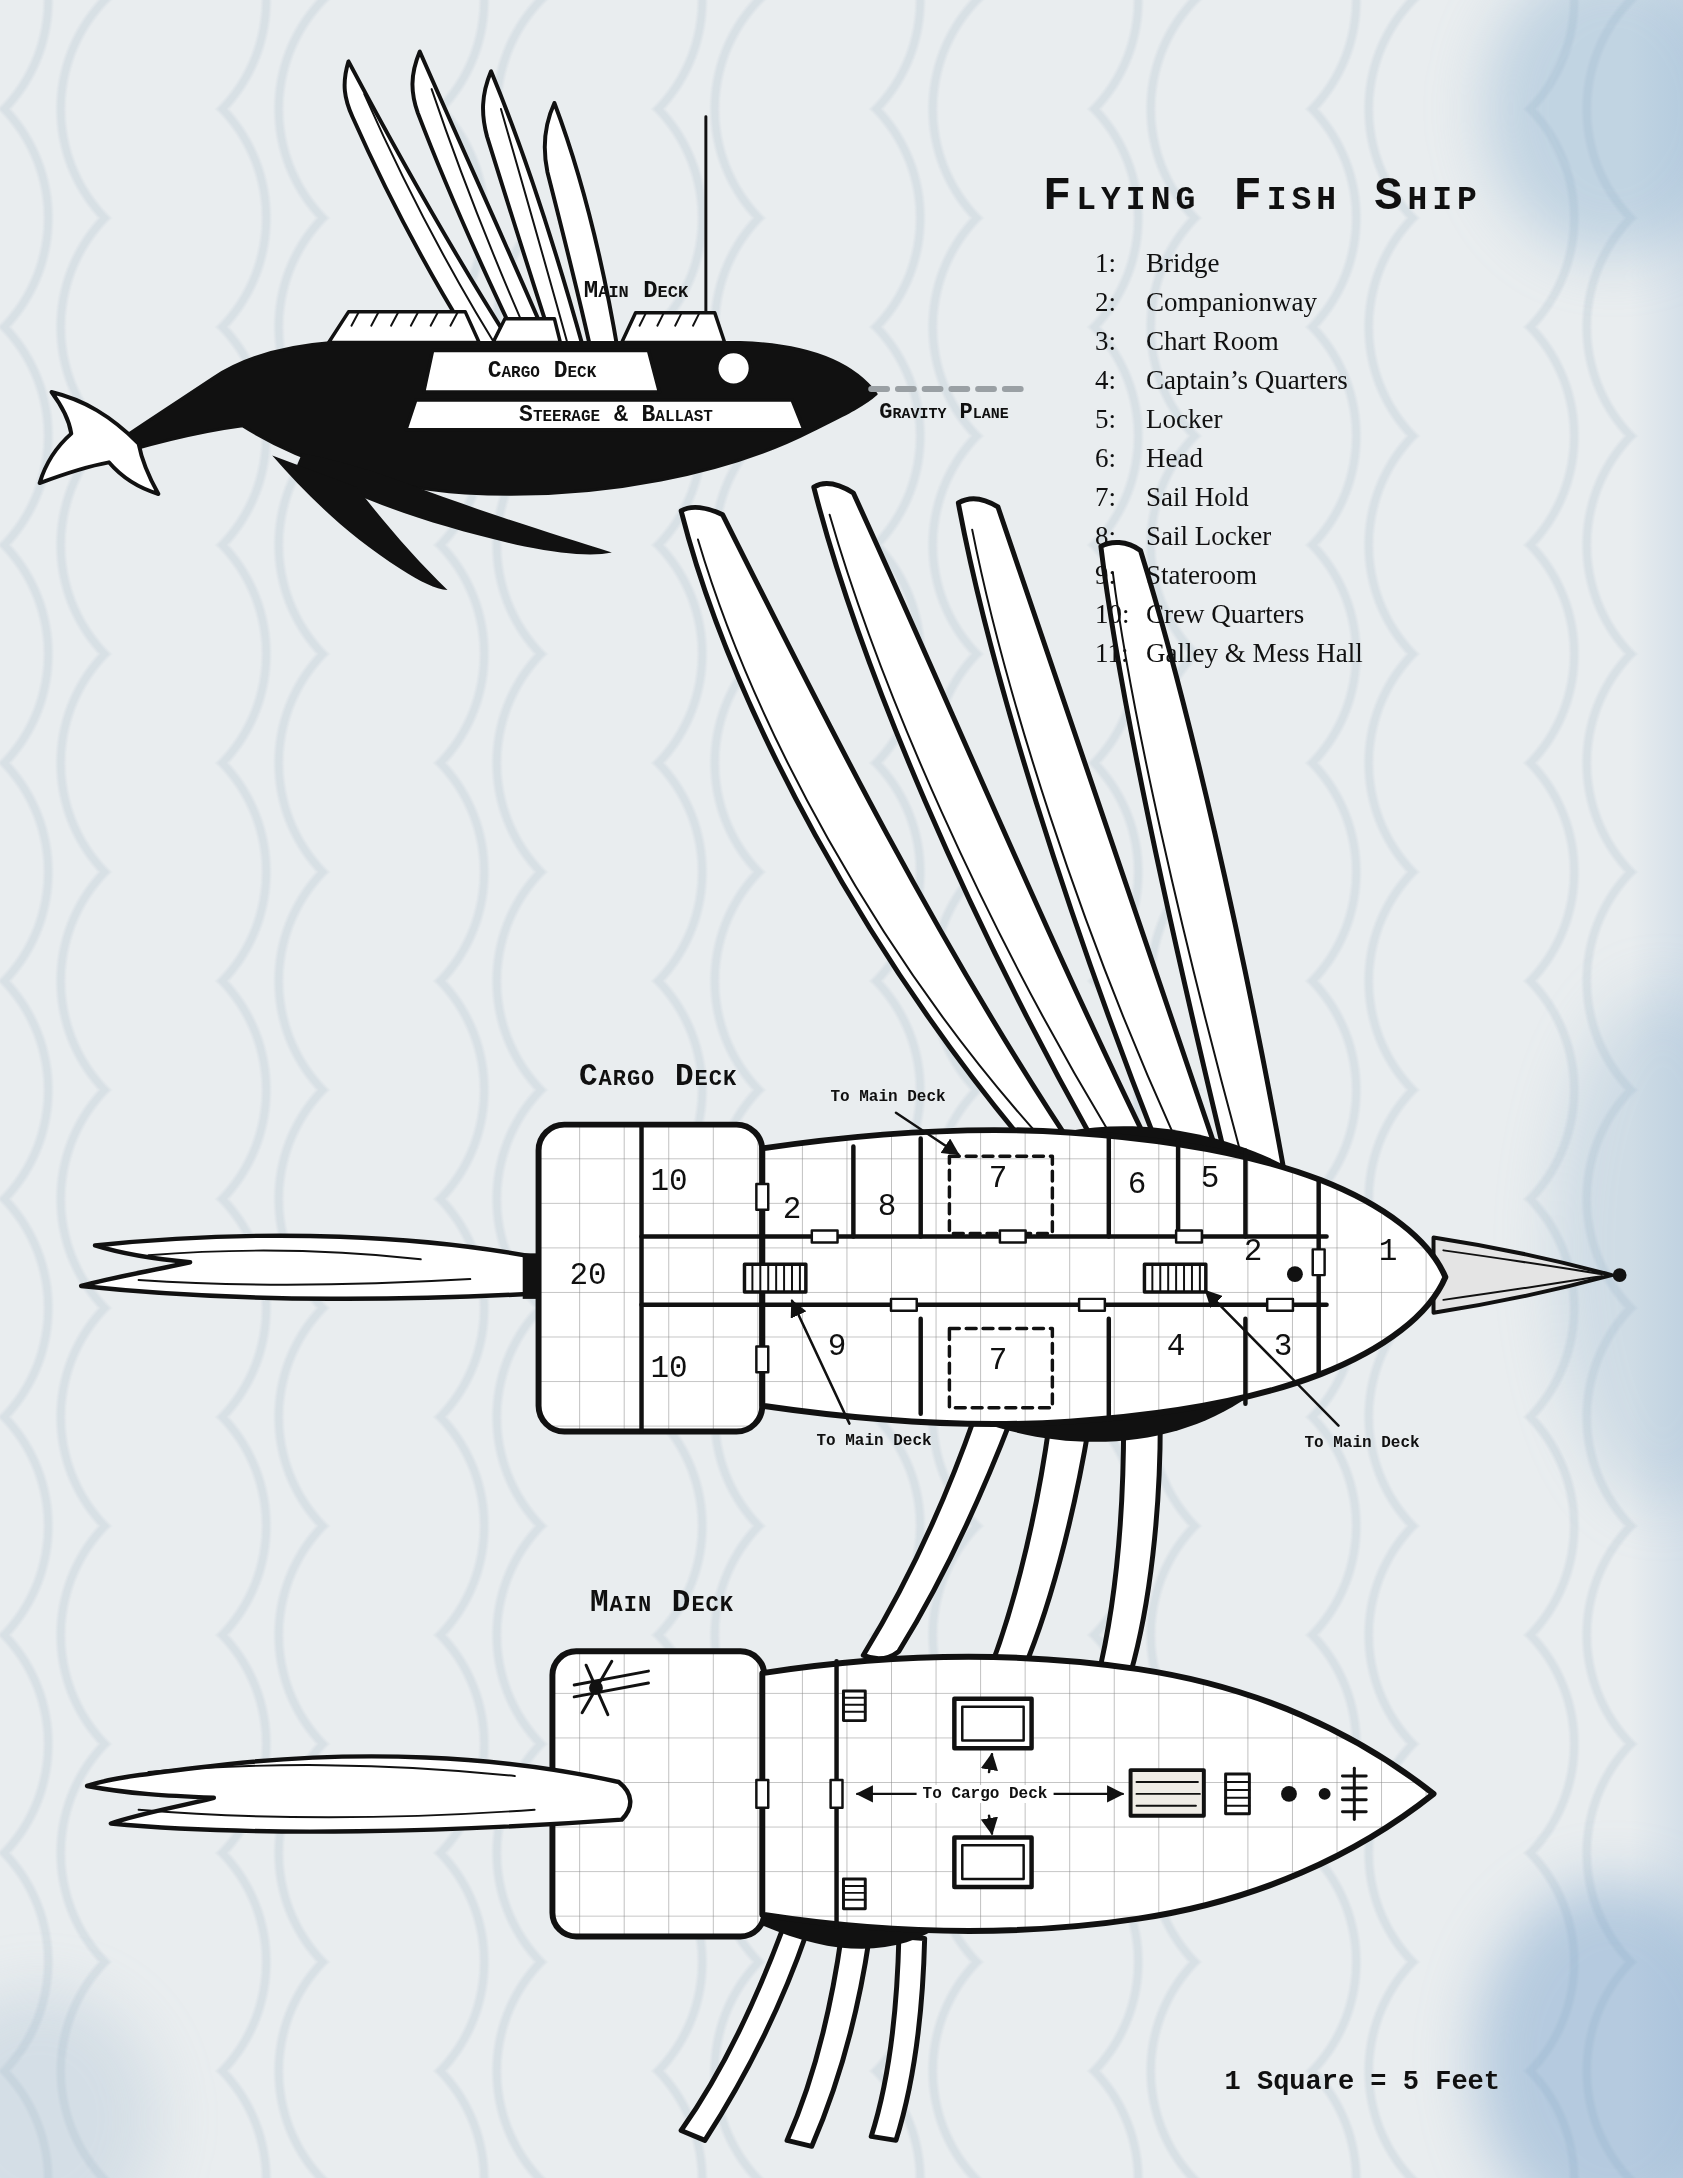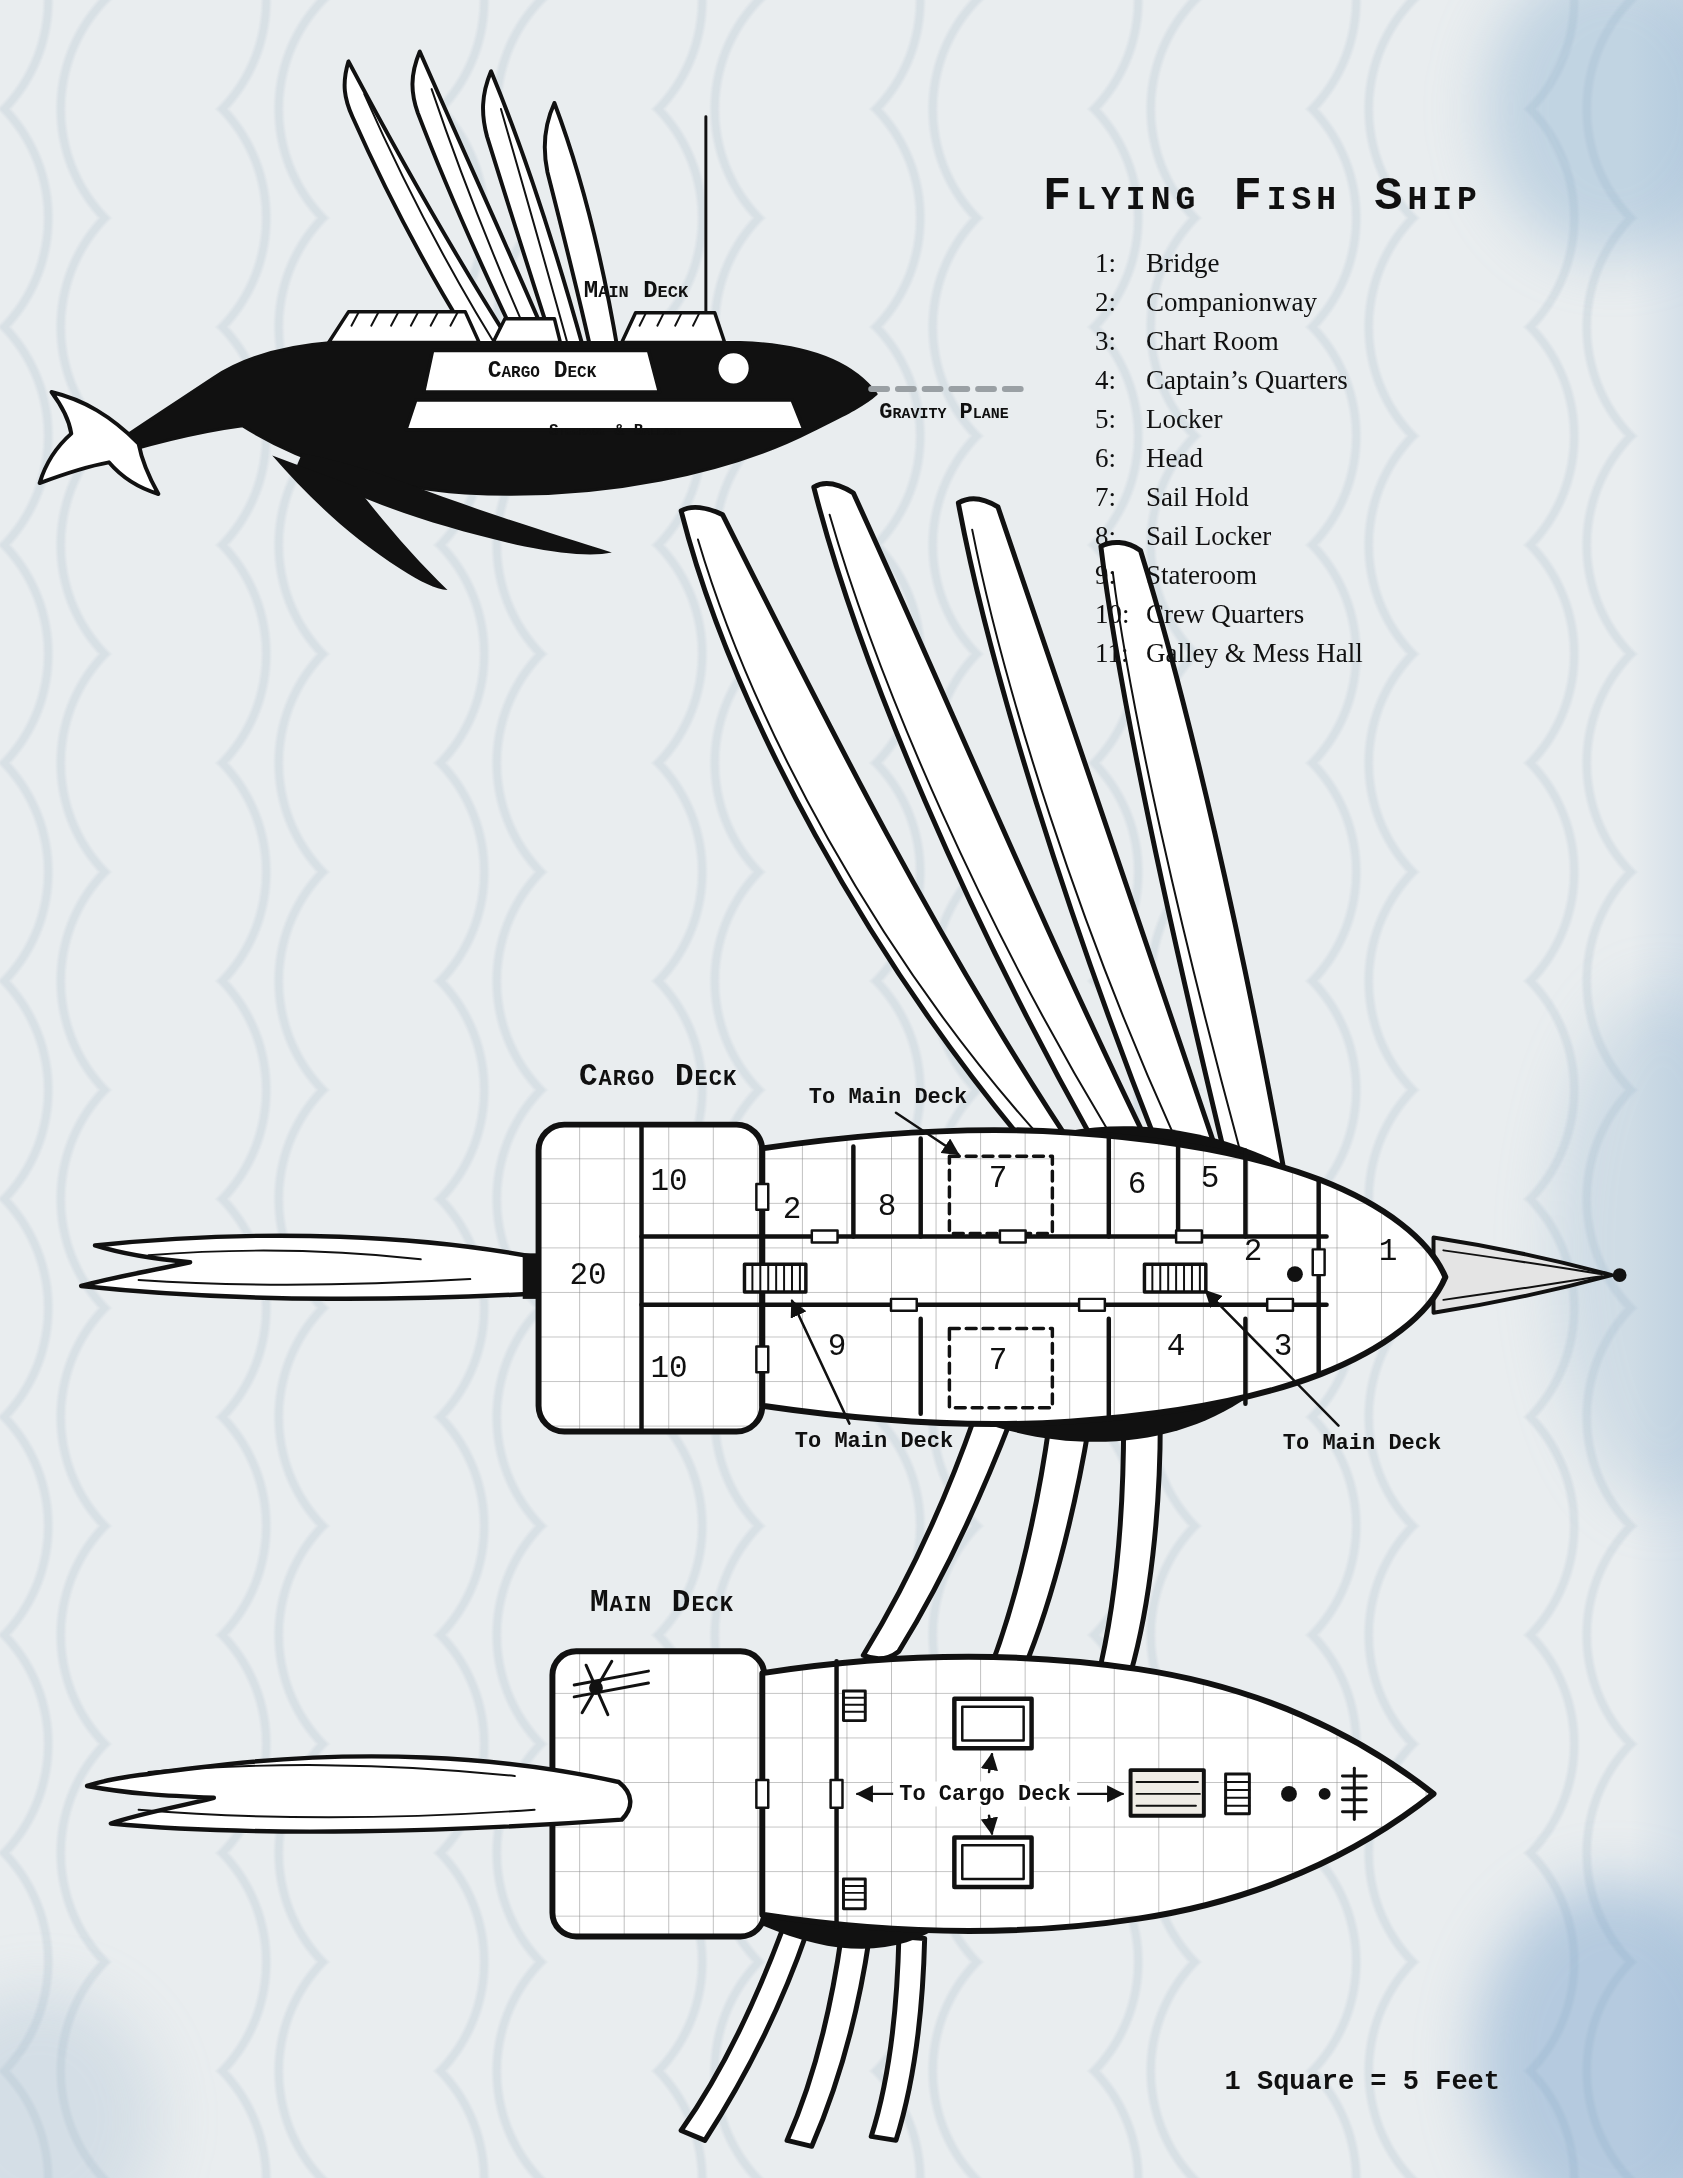--- a/index.html
+++ b/index.html
@@ -24,21 +24,21 @@
   svg.artwork{position:absolute;left:0;top:0;z-index:1;}
   .labels{position:absolute;left:0;top:0;width:100%;height:100%;z-index:2;pointer-events:none;}
   .lbl{position:absolute;font-family:Liberation Mono, monospace;color:#101010;white-space:nowrap;}
   .ctr{transform:translate(-50%,-50%);}
   .page-title{font-size:47px;font-weight:700;font-variant:small-caps;letter-spacing:5px;text-align:center;}
   .legend{position:absolute;left:1095px;top:244px;}
   .legend-row{display:grid;grid-template-columns:51px auto;font-size:27px;line-height:39px;}
   .legend-num{font-weight:400;}
   .deck-title{font-size:31px;font-weight:700;font-variant:small-caps;letter-spacing:1px;text-align:center;}
   .band-label{font-weight:700;font-variant:small-caps;text-align:center;}
-  .note-label{font-size:22px;font-weight:700;}
+  .note-label{font-size:16px;font-weight:700;}
   .room-num{font-size:31px;font-weight:500;text-align:center;}
   .scale-note{font-size:27px;font-weight:600;}
   .bg-chip{background:#fff;padding:0 6px;}
 </style>
 </head>
 <body>
 
 <div class="page">
 
   <div class="swirl swirl-tr"></div>
@@ -309,21 +309,21 @@
           <span>Crew Quarters</span>
         </div>
       <div class="legend-row">
           <span class="legend-num">11:</span>
           <span>Galley &amp; Mess Hall</span>
         </div>
     </div>
 
     <div class="lbl band-label ctr" style="left:636px;top:290px;font-size:24px;">Main Deck</div>
     <div class="lbl band-label ctr" style="left:542px;top:371px;font-size:23px;">Cargo Deck</div>
-    <div class="lbl band-label ctr" style="left:616px;top:431px;font-size:16px;">Steerage &amp; Ballast</div>
+    <div class="lbl band-label ctr" style="left:616px;top:415px;font-size:23px;">Steerage &amp; Ballast</div>
     <div class="lbl band-label ctr" style="left:944px;top:412px;font-size:22px;">Gravity Plane</div>
 
     <div class="lbl deck-title ctr" style="left:658px;top:1076px;">Cargo Deck</div>
     <div class="lbl note-label ctr" style="left:888px;top:1097px;">To Main Deck</div>
     <div class="lbl note-label ctr" style="left:874px;top:1441px;">To Main Deck</div>
     <div class="lbl note-label ctr" style="left:1362px;top:1443px;">To Main Deck</div>
 
     <div class="lbl room-num ctr" style="left:669px;top:1181px;">10</div>
     <div class="lbl room-num ctr" style="left:792px;top:1209px;">2</div>
     <div class="lbl room-num ctr" style="left:887px;top:1206px;">8</div>

